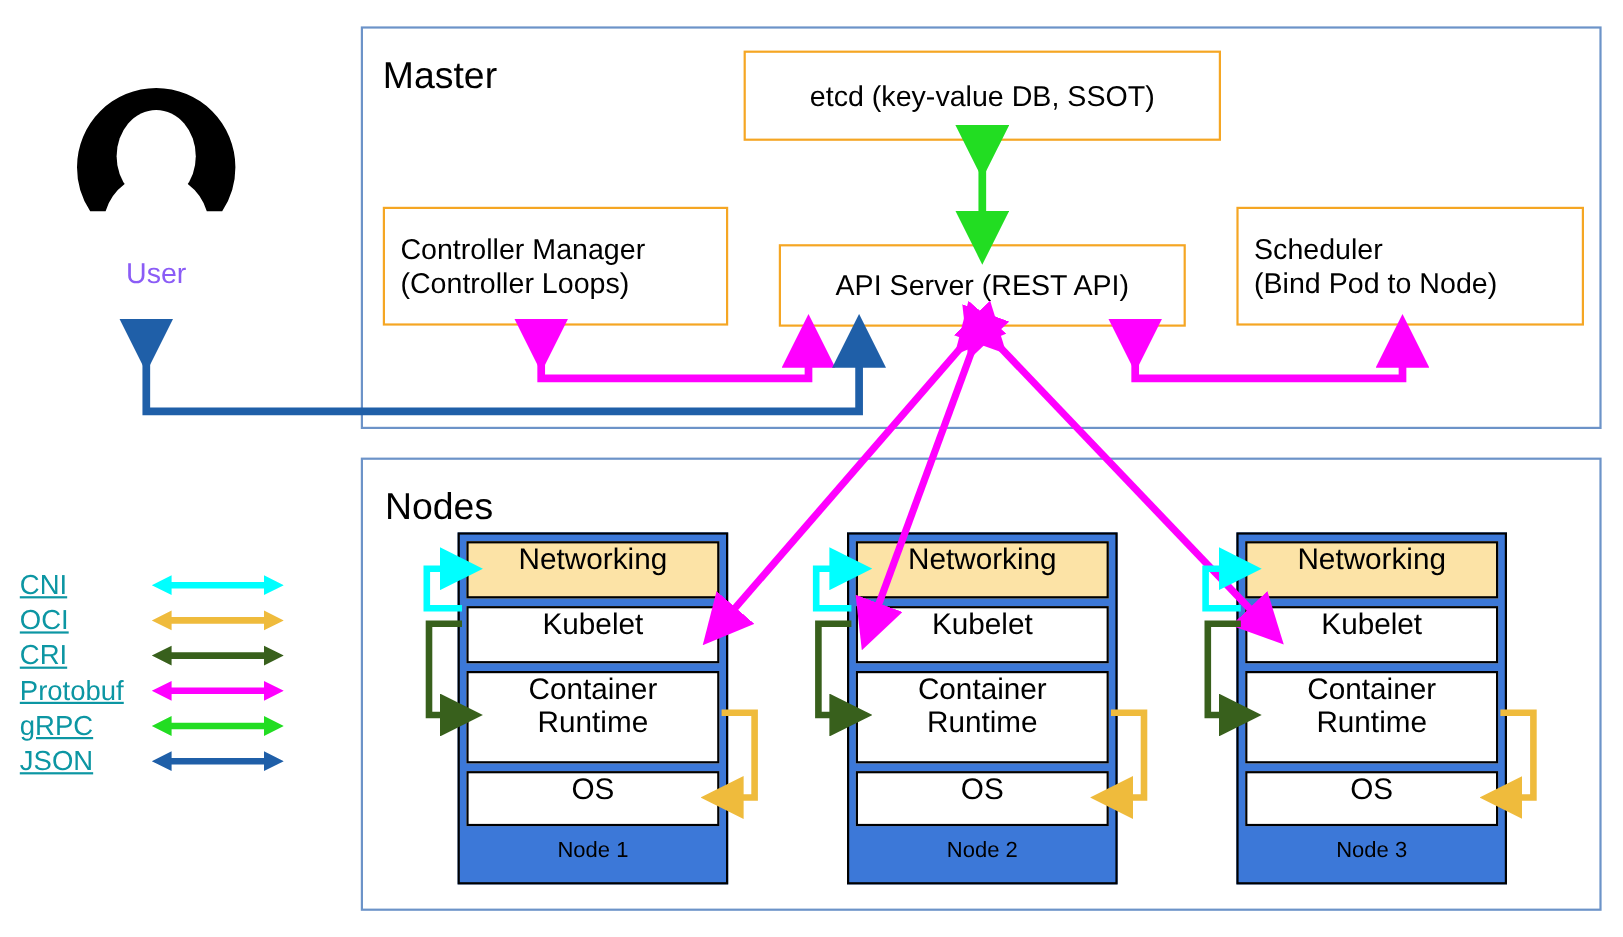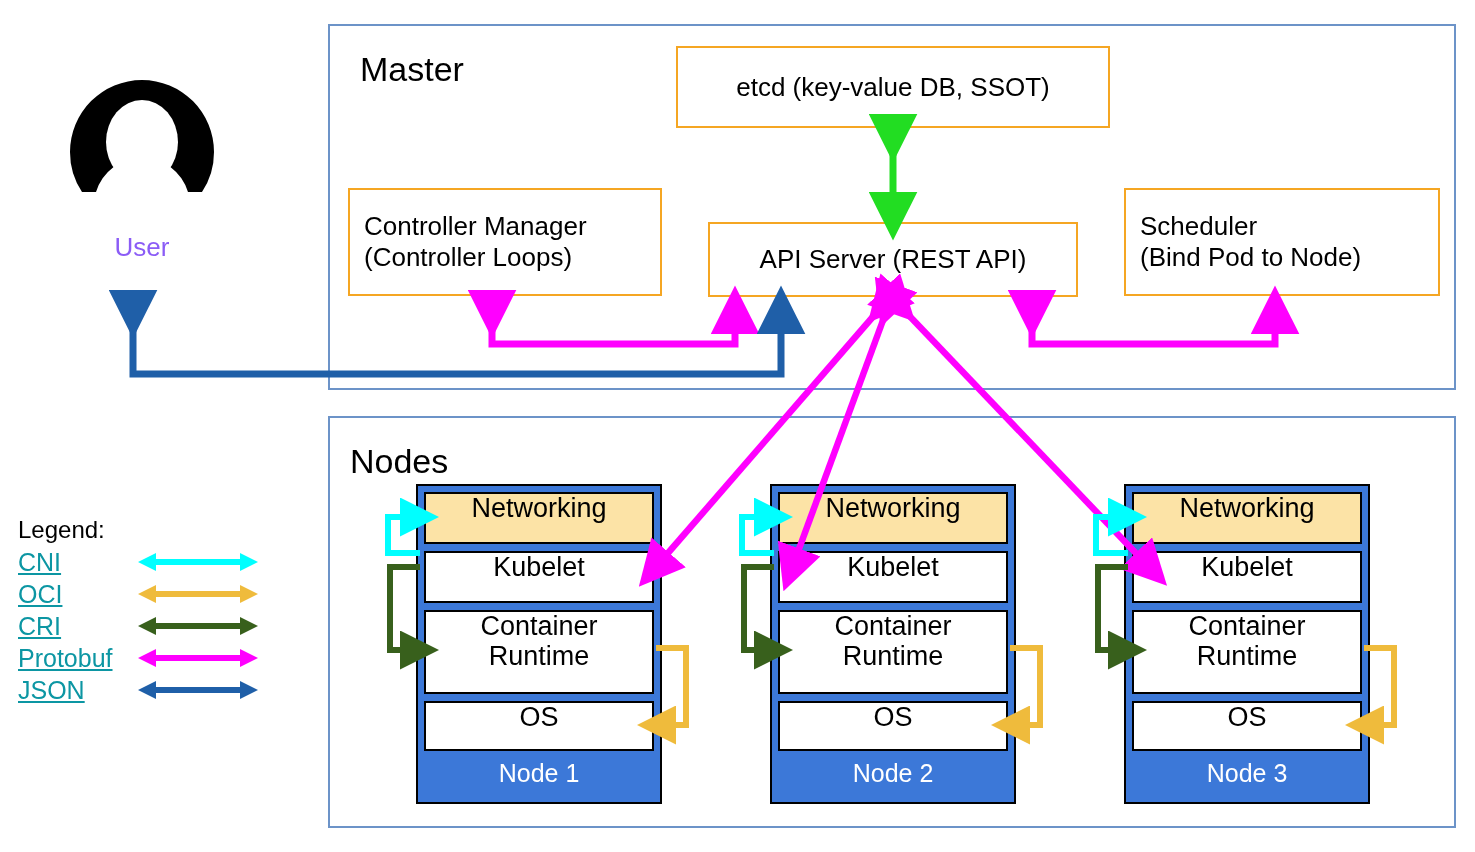--- a/index.html
+++ b/index.html
@@ -82,22 +82,22 @@
     line-height: 1.1;
   }
   .node-layer.networking {
     background: #FCE3A6;
   }
   .node-label {
     flex: 1 1 auto;
     display: flex;
     align-items: center;
     justify-content: center;
-    color: #ffffff;
-    font-size: 25px;
+    color: #000000;
+    font-size: 20px;
   }
 
   
   .user-wrap {
     position: absolute;
     left: 62px;
     top: 72px;
     width: 160px;
     text-align: center;
   }
@@ -144,21 +144,21 @@
     <svg width="160" height="150" viewBox="0 0 160 150">
       <path d="M80 8 A72 72 0 0 1 152 80 A72 72 0 0 1 140 120
                L126 120 A48 48 0 0 0 34 120 L20 120
                A72 72 0 0 1 8 80 A72 72 0 0 1 80 8 Z" fill="#000000"></path>
       <ellipse cx="80" cy="70" rx="36" ry="42" fill="#ffffff"></ellipse>
     </svg>
     <div class="user-caption">User</div>
   </div>
 
   <div class="group-box" style="left:328px; top:24px; width:1128px; height:366px;"></div>
-  <div class="group-title" style="left:360px; top:52px;">Master</div>
+  <div class="group-title" style="left:348px; top:52px;">Master</div>
 
   <div class="mbox" style="left:676px; top:46px; width:434px; height:82px;">
     <span>etcd (key-value DB, SSOT)</span>
   </div>
 
   <div class="mbox left-align" style="left:348px; top:188px; width:314px; height:108px;">
     <span class="pre" style="white-space:pre-line;">Controller Manager
 (Controller Loops)</span>
   </div>
 
@@ -277,21 +277,20 @@
     <polyline points="774,553 742,553 742,517 772,517" fill="none" stroke="#00FFFF" stroke-width="6" marker-end="url(#mk-cyan)"></polyline>
     <polyline points="774,567 744,567 744,650 772,650" fill="none" stroke="#38601C" stroke-width="6" marker-end="url(#mk-darkgreen)"></polyline>
     <polyline points="1010,648 1040,648 1040,725 1012,725" fill="none" stroke="#EFBB3C" stroke-width="6" marker-end="url(#mk-gold)"></polyline>
 
     <polyline points="1128,553 1096,553 1096,517 1126,517" fill="none" stroke="#00FFFF" stroke-width="6" marker-end="url(#mk-cyan)"></polyline>
     <polyline points="1128,567 1098,567 1098,650 1126,650" fill="none" stroke="#38601C" stroke-width="6" marker-end="url(#mk-darkgreen)"></polyline>
     <polyline points="1364,648 1394,648 1394,725 1366,725" fill="none" stroke="#EFBB3C" stroke-width="6" marker-end="url(#mk-gold)"></polyline>
   </svg>
 
   <div class="legend">
-    <div class="legend-title">Legend:</div>
 
     <div class="legend-row">
       <span class="legend-link">CNI</span>
       <svg class="legend-arrow" viewBox="0 0 120 26">
         <path d="M0,13 L18,4 L18,10 L102,10 L102,4 L120,13 L102,22 L102,16 L18,16 L18,22 Z" fill="#00FFFF"></path>
       </svg>
     </div>
 
     <div class="legend-row">
       <span class="legend-link">OCI</span>
@@ -307,20 +306,26 @@
       </svg>
     </div>
 
     <div class="legend-row">
       <span class="legend-link">Protobuf</span>
       <svg class="legend-arrow" viewBox="0 0 120 26">
         <path d="M0,13 L18,4 L18,10 L102,10 L102,4 L120,13 L102,22 L102,16 L18,16 L18,22 Z" fill="#FF00FF"></path>
       </svg>
     </div>
 
+    <div class="legend-row">
+      <span class="legend-link">gRPC</span>
+      <svg class="legend-arrow" viewBox="0 0 120 26">
+        <path d="M0,13 L18,4 L18,10 L102,10 L102,4 L120,13 L102,22 L102,16 L18,16 L18,22 Z" fill="#22DD22"></path>
+      </svg>
+    </div>
 
     <div class="legend-row">
       <span class="legend-link">JSON</span>
       <svg class="legend-arrow" viewBox="0 0 120 26">
         <path d="M0,13 L18,4 L18,10 L102,10 L102,4 L120,13 L102,22 L102,16 L18,16 L18,22 Z" fill="#1F5FA8"></path>
       </svg>
     </div>
   </div>
 
 </div>

